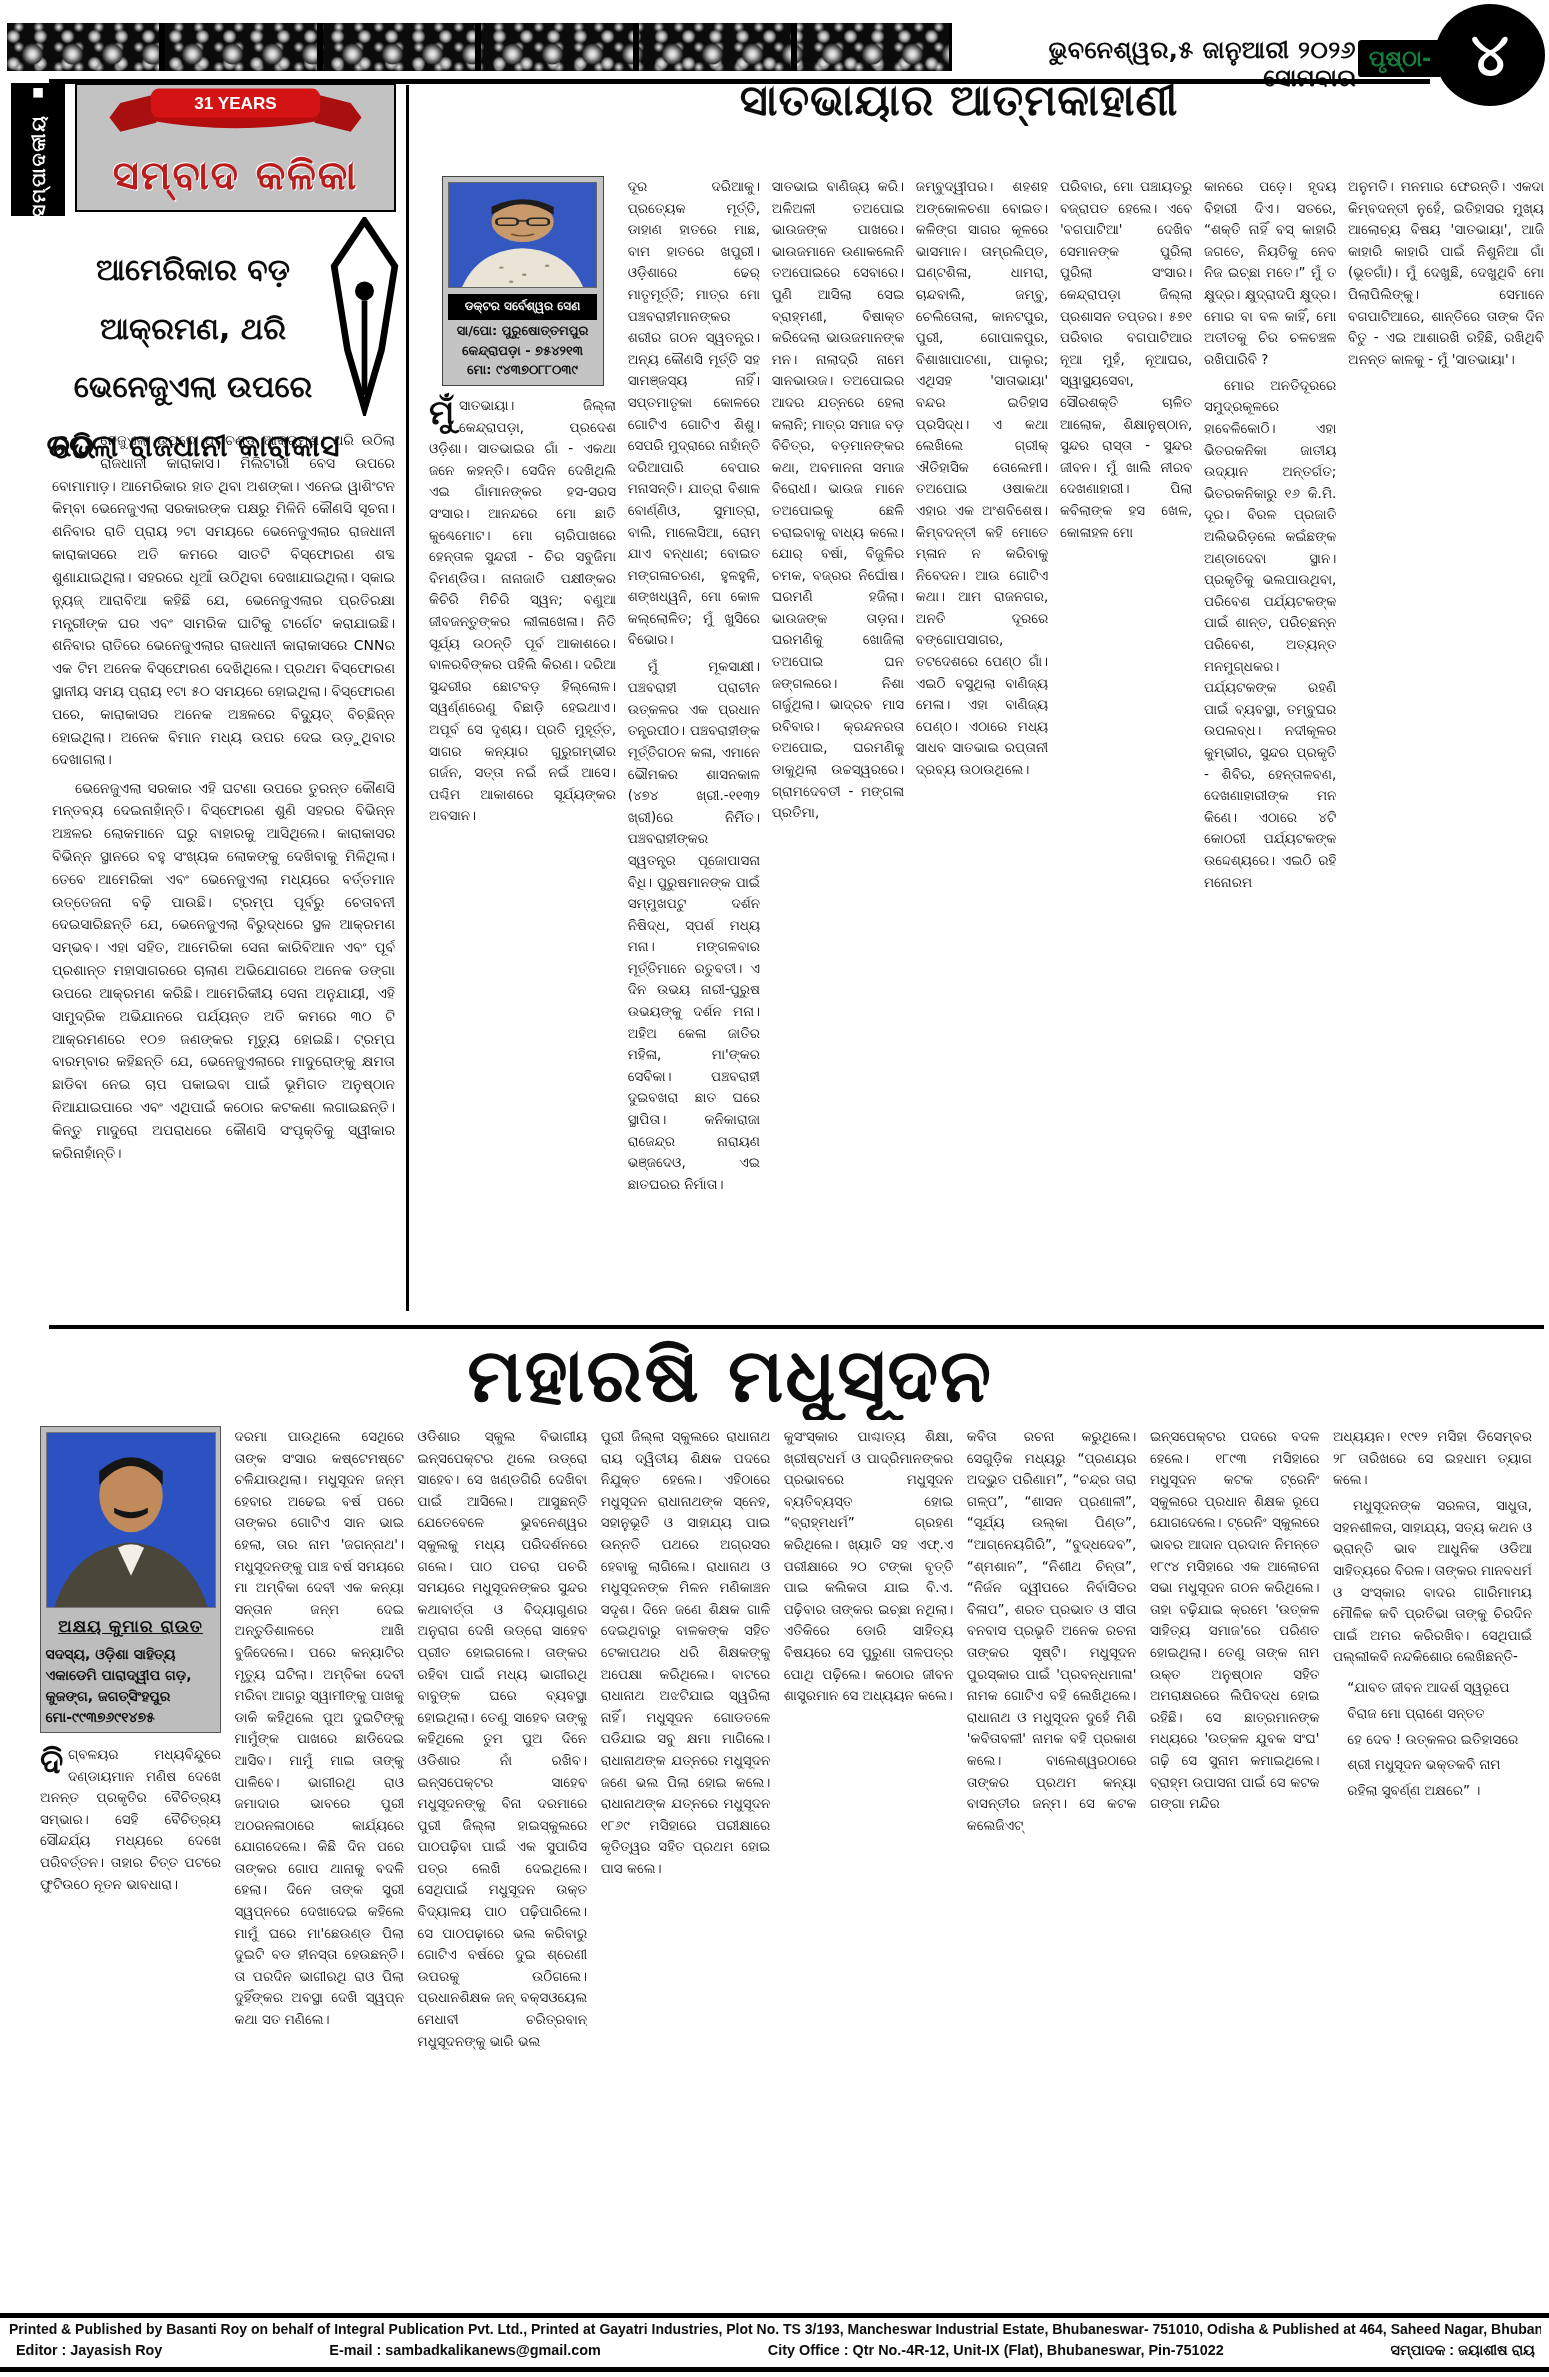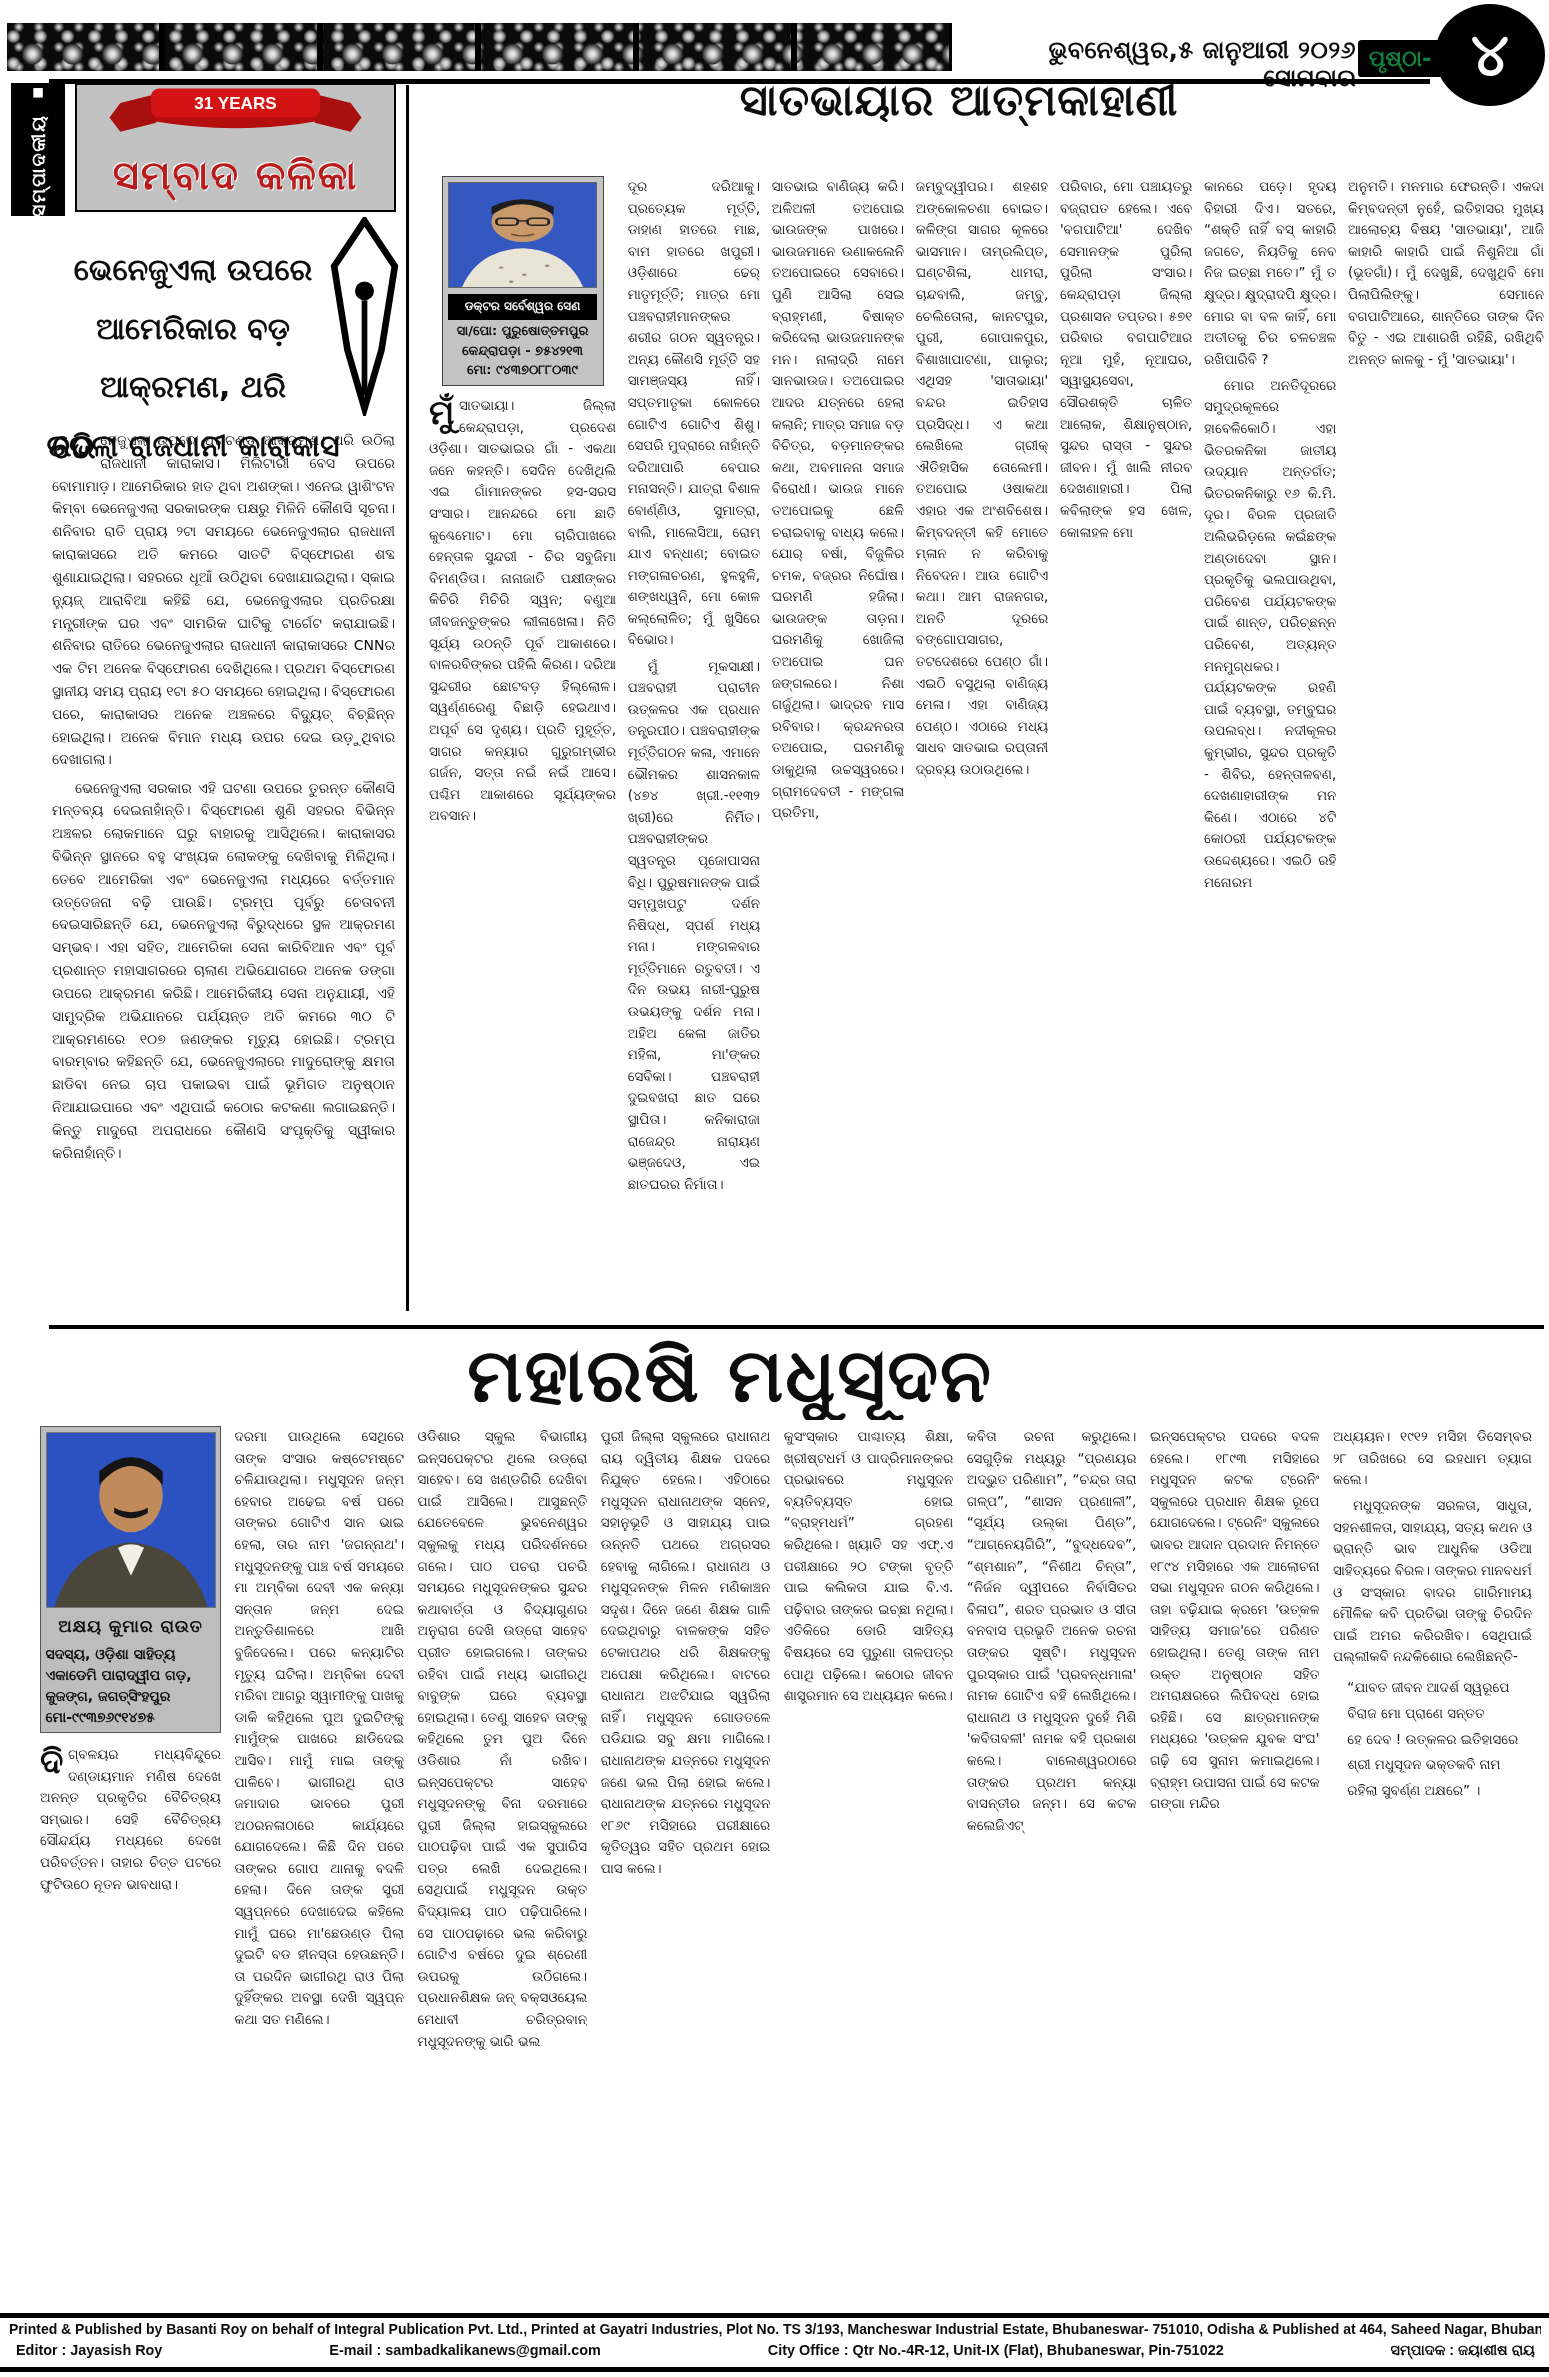--- a/index.html
+++ b/index.html
@@ -58,21 +58,21 @@
   .a-divider{left:49px;top:1325px;width:1495px;height:3.6px;background:#000;}
 
   
   .a2-headline{left:0;top:1332px;width:1460px;text-align:center;font-size:74px;font-weight:800;letter-spacing:1.8px;white-space:nowrap;overflow:hidden;}
   .a2-body{left:40px;top:1426px;width:1492px;height:860px;display:flex;gap:13.5px;overflow:hidden;}
   .a2-c1{flex:0 0 181px;}
   .a2-c{flex:1 1 0;}
   .a2-c8{flex:0 0 199px;}
   .card2{width:181px;background:#bdbdbd;border:1.8px solid #555;box-sizing:border-box;padding:4.5px;margin-bottom:10.8px;}
   .photo2{width:100%;height:176px;display:block;border:1.8px solid #777;box-sizing:border-box;}
-  .card2-name{font-size:17px;font-weight:800;text-align:center;margin-top:5.4px;letter-spacing:0.9px;}
+  .card2-name{font-size:17px;font-weight:800;text-align:center;margin-top:5.4px;letter-spacing:0.9px;text-decoration:underline;}
   .card2-lines{font-size:14px;font-weight:bold;line-height:1.5;text-align:justify;margin-top:3.6px;}
   .card2-lines p{margin:0;text-indent:0;}
   .poem{margin-top:7.2px;padding-left:14.4px;}
   .poem p{margin:0;text-indent:0;line-height:1.9;text-align:left;}
 
   
   .f-rule-top{left:0;top:2313px;width:1550px;height:4.5px;background:#000;}
   .f-line1{left:9px;top:2321px;width:1532px;text-align:center;font-size:14px;font-weight:bold;font-family:"Liberation Sans",sans-serif;white-space:nowrap;overflow:hidden;}
   .f-line2{left:16px;top:2342px;width:1519px;display:flex;justify-content:space-between;font-size:14.4px;font-weight:bold;font-family:"Liberation Sans",sans-serif;}
   .f-rule-bot{left:0;top:2367px;width:1550px;height:5.4px;background:#000;}
@@ -104,22 +104,22 @@
     <div class="masthead-logo">ସମ୍ବାଦ କଳିକା</div>
   </div>
 
   <svg class="abs pen-nib" viewBox="0 0 100 210">
     <path d="M50 4 L82 52 L68 140 L50 202 L32 140 L18 52 Z" fill="#fff" stroke="#000" stroke-width="7"></path>
     <circle cx="50" cy="78" r="10" fill="#000"></circle>
     <line x1="50" y1="88" x2="50" y2="188" stroke="#000" stroke-width="6"></line>
   </svg>
 
   <div class="abs edit-headline">
+      <div>ଆମେରିକାର ବଡ଼ ଆକ୍ରମଣ, ଥରି</div>
       <div>ଭେନେଜୁଏଲା ଉପରେ</div>
-      <div>ଆମେରିକାର ବଡ଼ ଆକ୍ରମଣ, ଥରି</div>
       <div>ଉଠିଲା ରାଜଧାନୀ କାରାକାସ</div>
     </div>
   <div class="abs edit-body dc">
       <p>ଭେନେଜୁଏଲା ଉପରେ ପ୍ରଚଣ୍ଡ ଆକ୍ରମଣ। ଥରି ଉଠିଲା ରାଜଧାନୀ କାରାକାସ। ମିଲିଟାରୀ ବେସ ଉପରେ ବୋମାମାଡ଼। ଆମେରିକାର ହାତ ଥିବା ଅଶଙ୍କା। ଏନେଇ ୱାଶିଂଟନ କିମ୍ବା ଭେନେଜୁଏଲା ସରକାରଙ୍କ ପକ୍ଷରୁ ମିଳିନି କୌଣସି ସୂଚନା। ଶନିବାର ରାତି ପ୍ରାୟ ୨ଟା ସମୟରେ ଭେନେଜୁଏଲାର ରାଜଧାନୀ କାରାକାସରେ ଅତି କମରେ ସାତଟି ବିସ୍ଫୋରଣ ଶବ୍ଦ ଶୁଣାଯାଇଥିଲା। ସହରରେ ଧୂଆଁ ଉଠିଥିବା ଦେଖାଯାଇଥିଲା। ସ୍କାଇ ନ୍ୟୁଜ୍ ଆରାବିଆ କହିଛି ଯେ, ଭେନେଜୁଏଲାର ପ୍ରତିରକ୍ଷା ମନ୍ତ୍ରୀଙ୍କ ଘର ଏବଂ ସାମରିକ ଘାଟିକୁ ଟାର୍ଗେଟ କରାଯାଇଛି। ଶନିବାର ରାତିରେ ଭେନେଜୁଏଲାର ରାଜଧାନୀ କାରାକାସରେ CNNର ଏକ ଟିମ ଅନେକ ବିସ୍ଫୋରଣ ଦେଖିଥିଲେ। ପ୍ରଥମ ବିସ୍ଫୋରଣ ସ୍ଥାନୀୟ ସମୟ ପ୍ରାୟ ୧ଟା ୫୦ ସମୟରେ ହୋଇଥିଲା। ବିସ୍ଫୋରଣ ପରେ, କାରାକାସର ଅନେକ ଅଞ୍ଚଳରେ ବିଦ୍ୟୁତ୍ ବିଚ୍ଛିନ୍ନ ହୋଇଥିଲା। ଅନେକ ବିମାନ ମଧ୍ୟ ଉପର ଦେଇ ଉଡ଼ୁଥିବାର ଦେଖାଗଲା।</p>
       <p>ଭେନେଜୁଏଲା ସରକାର ଏହି ଘଟଣା ଉପରେ ତୁରନ୍ତ କୌଣସି ମନ୍ତବ୍ୟ ଦେଇନାହାଁନ୍ତି। ବିସ୍ଫୋରଣ ଶୁଣି ସହରର ବିଭିନ୍ନ ଅଞ୍ଚଳର ଲୋକମାନେ ଘରୁ ବାହାରକୁ ଆସିଥିଲେ। କାରାକାସର ବିଭିନ୍ନ ସ୍ଥାନରେ ବହୁ ସଂଖ୍ୟକ ଲୋକଙ୍କୁ ଦେଖିବାକୁ ମିଳିଥିଲା। ତେବେ ଆମେରିକା ଏବଂ ଭେନେଜୁଏଲା ମଧ୍ୟରେ ବର୍ତ୍ତମାନ ଉତ୍ତେଜନା ବଢ଼ି ପାଉଛି। ଟ୍ରମ୍ପ ପୂର୍ବରୁ ଚେତାବନୀ ଦେଇସାରିଛନ୍ତି ଯେ, ଭେନେଜୁଏଲା ବିରୁଦ୍ଧରେ ସ୍ଥଳ ଆକ୍ରମଣ ସମ୍ଭବ। ଏହା ସହିତ, ଆମେରିକା ସେନା କାରିବିଆନ ଏବଂ ପୂର୍ବ ପ୍ରଶାନ୍ତ ମହାସାଗରରେ ଚାଲାଣ ଅଭିଯୋଗରେ ଅନେକ ଡଙ୍ଗା ଉପରେ ଆକ୍ରମଣ କରିଛି। ଆମେରିକୀୟ ସେନା ଅନୁଯାୟୀ, ଏହି ସାମୁଦ୍ରିକ ଅଭିଯାନରେ ପର୍ଯ୍ୟନ୍ତ ଅତି କମରେ ୩୦ ଟି ଆକ୍ରମଣରେ ୧୦୭ ଜଣଙ୍କର ମୃତ୍ୟୁ ହୋଇଛି। ଟ୍ରମ୍ପ ବାରମ୍ବାର କହିଛନ୍ତି ଯେ, ଭେନେଜୁଏଲାରେ ମାଦୁରୋଙ୍କୁ କ୍ଷମତା ଛାଡିବା ନେଇ ଚାପ ପକାଇବା ପାଇଁ ଭୂମିଗତ ଅନୁଷ୍ଠାନ ନିଆଯାଇପାରେ ଏବଂ ଏଥିପାଇଁ କଠୋର କଟକଣା ଲଗାଇଛନ୍ତି। କିନ୍ତୁ ମାଦୁରୋ ଅପରାଧରେ କୌଣସି ସଂପୃକ୍ତିକୁ ସ୍ୱୀକାର କରିନାହାଁନ୍ତି।</p>
     </div>
   <div class="abs edit-vrule"></div>
 
   <div class="abs a1-headline">ସାତଭାୟାର ଆତ୍ମକାହାଣୀ</div>
   <div class="abs a1-body">

